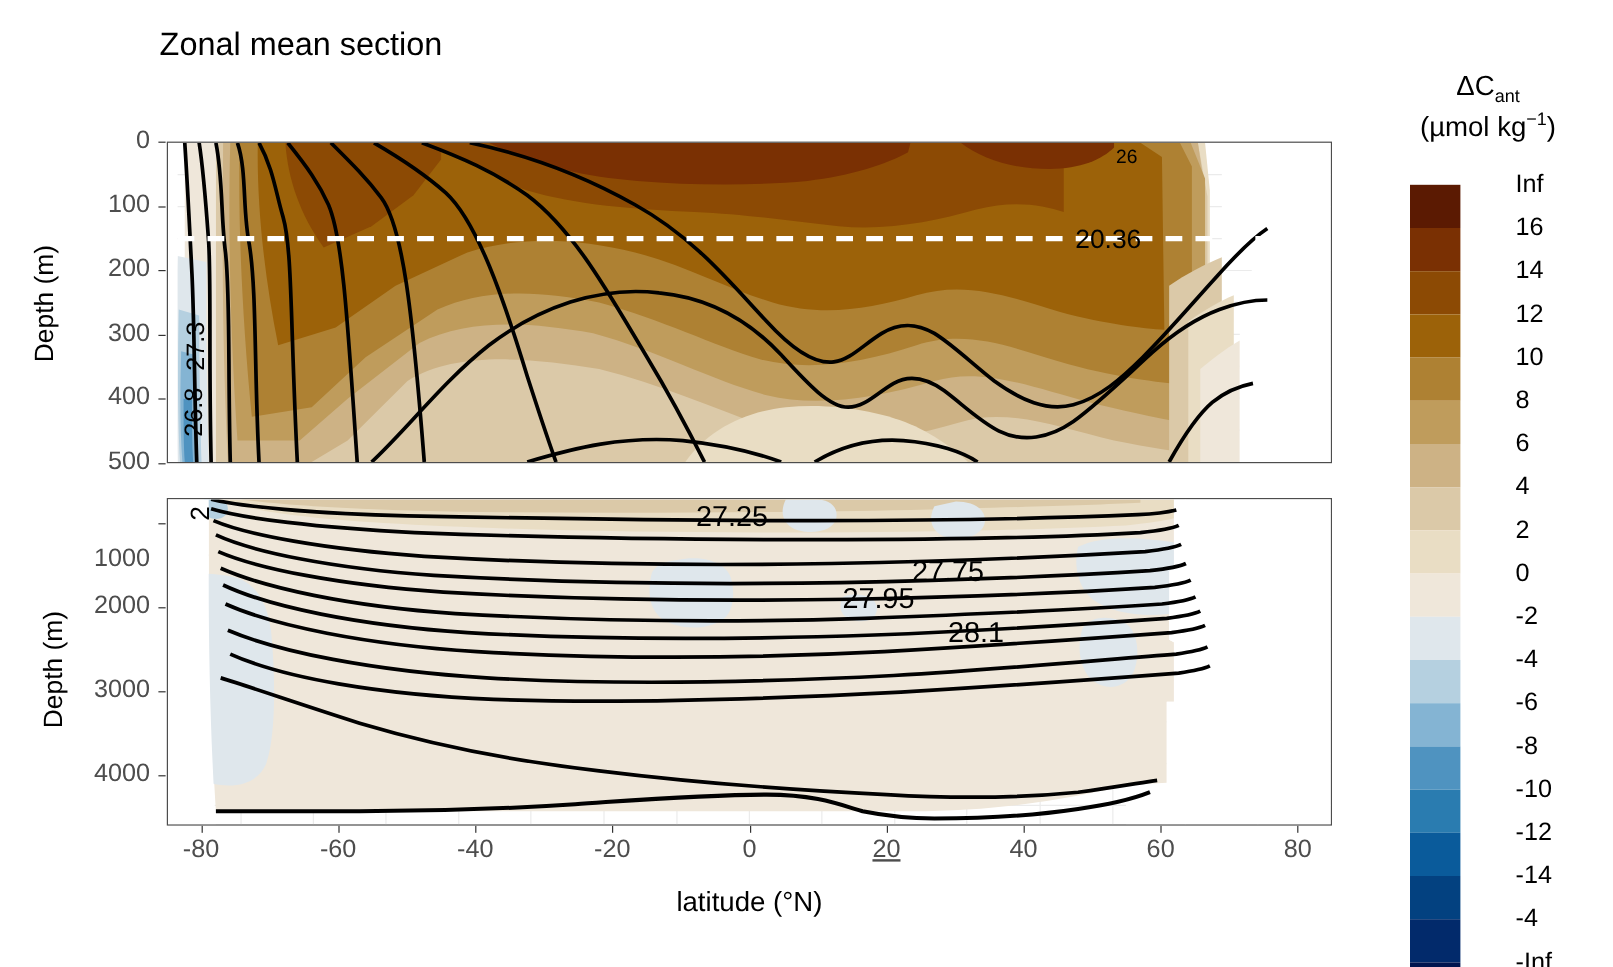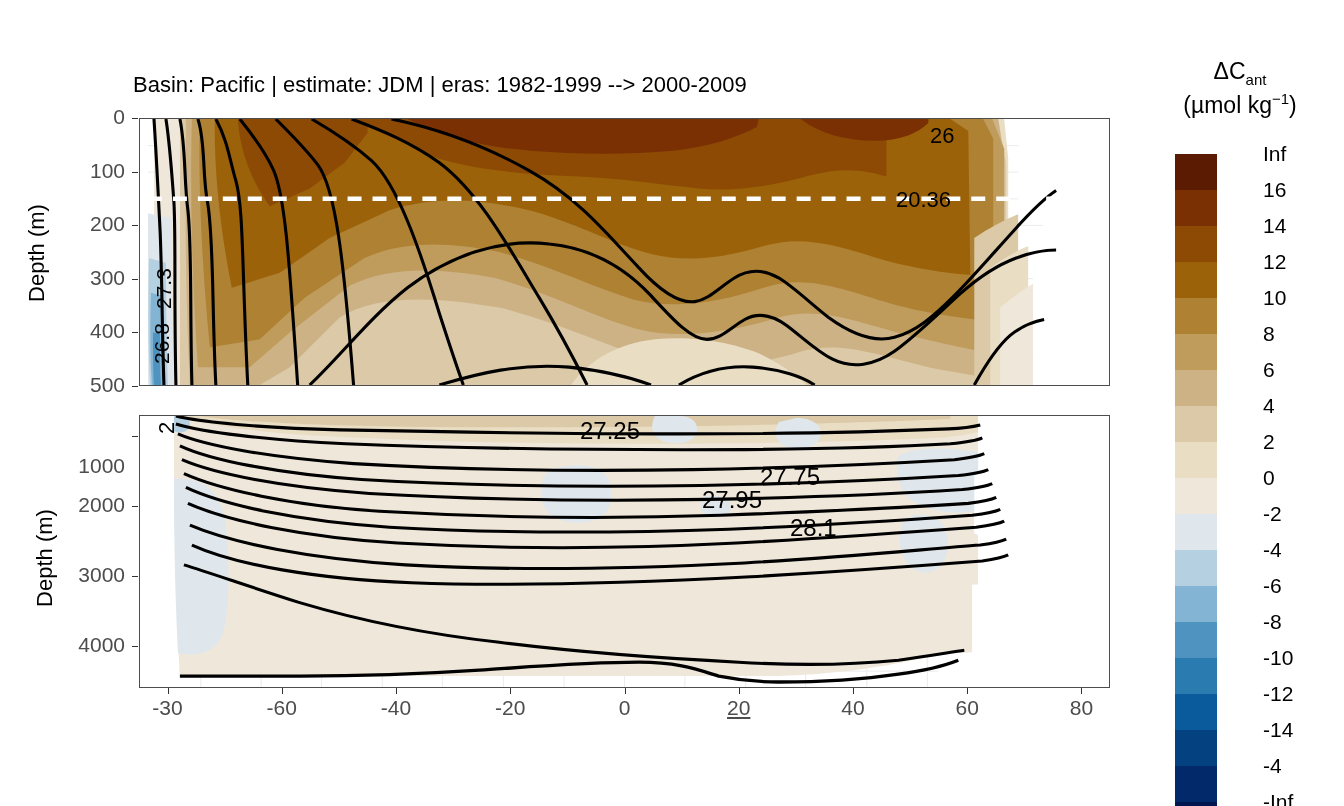--- a/index.html
+++ b/index.html
@@ -35,24 +35,25 @@
   #legend-title sup{font-size:15px;}
   #legend-body{position:absolute;left:23px;top:110px;}
   .lg-swatch{position:absolute;left:0;width:42px;height:36px;}
   .lg-label{position:absolute;left:50px;font-size:21px;color:#000;width:80px;text-align:left;margin-left:38px;}
 </style>
 </head>
 <body>
 
 <div class="root">
 
-  <div id="plot-subtitle">Basin: Pacific | estimate: JDM  | eras: 1982-1999 --&gt; 2000-2009</div>
+  <div id="plot-title">Zonal mean section</div>
 
   <div class="ytitle" id="y-title-upper">Depth (m)</div>
   <div class="ytitle" id="y-title-lower">Depth (m)</div>
+  <div id="x-title">latitude (°N)</div>
 
   <div id="ytick-layer-upper">
       <div class="ytick-label" style="left: 35px; top: 105px;">0</div>
       <div class="ytick-mark" style="left: 132px; top: 118px;"></div>
       <div class="ytick-label" style="left: 35px; top: 158.6px;">100</div>
       <div class="ytick-mark" style="left: 132px; top: 171.6px;"></div>
       <div class="ytick-label" style="left: 35px; top: 212.2px;">200</div>
       <div class="ytick-mark" style="left: 132px; top: 225.2px;"></div>
       <div class="ytick-label" style="left: 35px; top: 265.8px;">300</div>
       <div class="ytick-mark" style="left: 132px; top: 278.8px;"></div>
@@ -66,21 +67,21 @@
       <div class="ytick-mark" style="left: 132px; top: 436px;"></div>
       <div class="ytick-label" style="left: 35px; top: 493px;">2000</div>
       <div class="ytick-mark" style="left: 132px; top: 506px;"></div>
       <div class="ytick-label" style="left: 35px; top: 563px;">3000</div>
       <div class="ytick-mark" style="left: 132px; top: 576px;"></div>
       <div class="ytick-label" style="left: 35px; top: 633px;">4000</div>
       <div class="ytick-mark" style="left: 132px; top: 646px;"></div>
     </div>
   <div id="xtick-layer">
       <div class="xtick-mark" style="left: 167.559px; top: 688px;"></div>
-      <div class="xtick-label" style="left: 132.559px; top: 696px;">-30</div>
+      <div class="xtick-label" style="left: 132.559px; top: 696px;">-80</div>
       <div class="xtick-mark" style="left: 281.794px; top: 688px;"></div>
       <div class="xtick-label" style="left: 246.794px; top: 696px;">-60</div>
       <div class="xtick-mark" style="left: 396.029px; top: 688px;"></div>
       <div class="xtick-label" style="left: 361.029px; top: 696px;">-40</div>
       <div class="xtick-mark" style="left: 510.265px; top: 688px;"></div>
       <div class="xtick-label" style="left: 475.265px; top: 696px;">-20</div>
       <div class="xtick-mark" style="left: 624.5px; top: 688px;"></div>
       <div class="xtick-label" style="left: 589.5px; top: 696px;">0</div>
       <div class="xtick-mark" style="left: 738.735px; top: 688px;"></div>
       <div class="xtick-label" style="left: 703.735px; top: 696px; text-decoration: underline;">20</div>
@@ -206,21 +207,21 @@
         <path d="M300,268 C340,256 380,246 430,250 C468,254 496,262 512,268"></path>
         <path d="M540,268 C560,256 586,248 614,250 C642,252 664,260 676,268"></path>
         <path d="M836,268 C846,250 858,230 872,218 C884,208 896,204 906,202"></path>
       </g>
 
       <g clip-path="url(#clipU)">
         <line x1="8" y1="80.4" x2="930" y2="80.4" stroke="#ffffff" stroke-width="4.5" stroke-dasharray="14,11"></line>
       </g>
     </svg>
 
-    <div class="ctr-lbl" style="position:absolute;left:790px;top:4px;font-size:22px;">26</div>
+    <div class="ctr-lbl" style="position:absolute;left:790px;top:4px;font-size:16px;">26</div>
     <div class="ctr-lbl" style="position:absolute;left:756px;top:68px;font-size:22px;">20.36</div>
     <div class="ctr-lbl" style="position:absolute;left:12px;top:190px;font-size:21px;transform:rotate(-90deg);transform-origin:0 0;">27.3</div>
     <div class="ctr-lbl" style="position:absolute;left:10px;top:245px;font-size:21px;transform:rotate(-90deg);transform-origin:0 0;">26.8</div>
   </div>
 
   <div class="panel" id="panel-lower">
     <svg viewBox="0 0 971 273" preserveAspectRatio="none">
       <defs>
         <clipPath id="clipL">
             <rect x="0" y="0" width="971" height="273"></rect>

